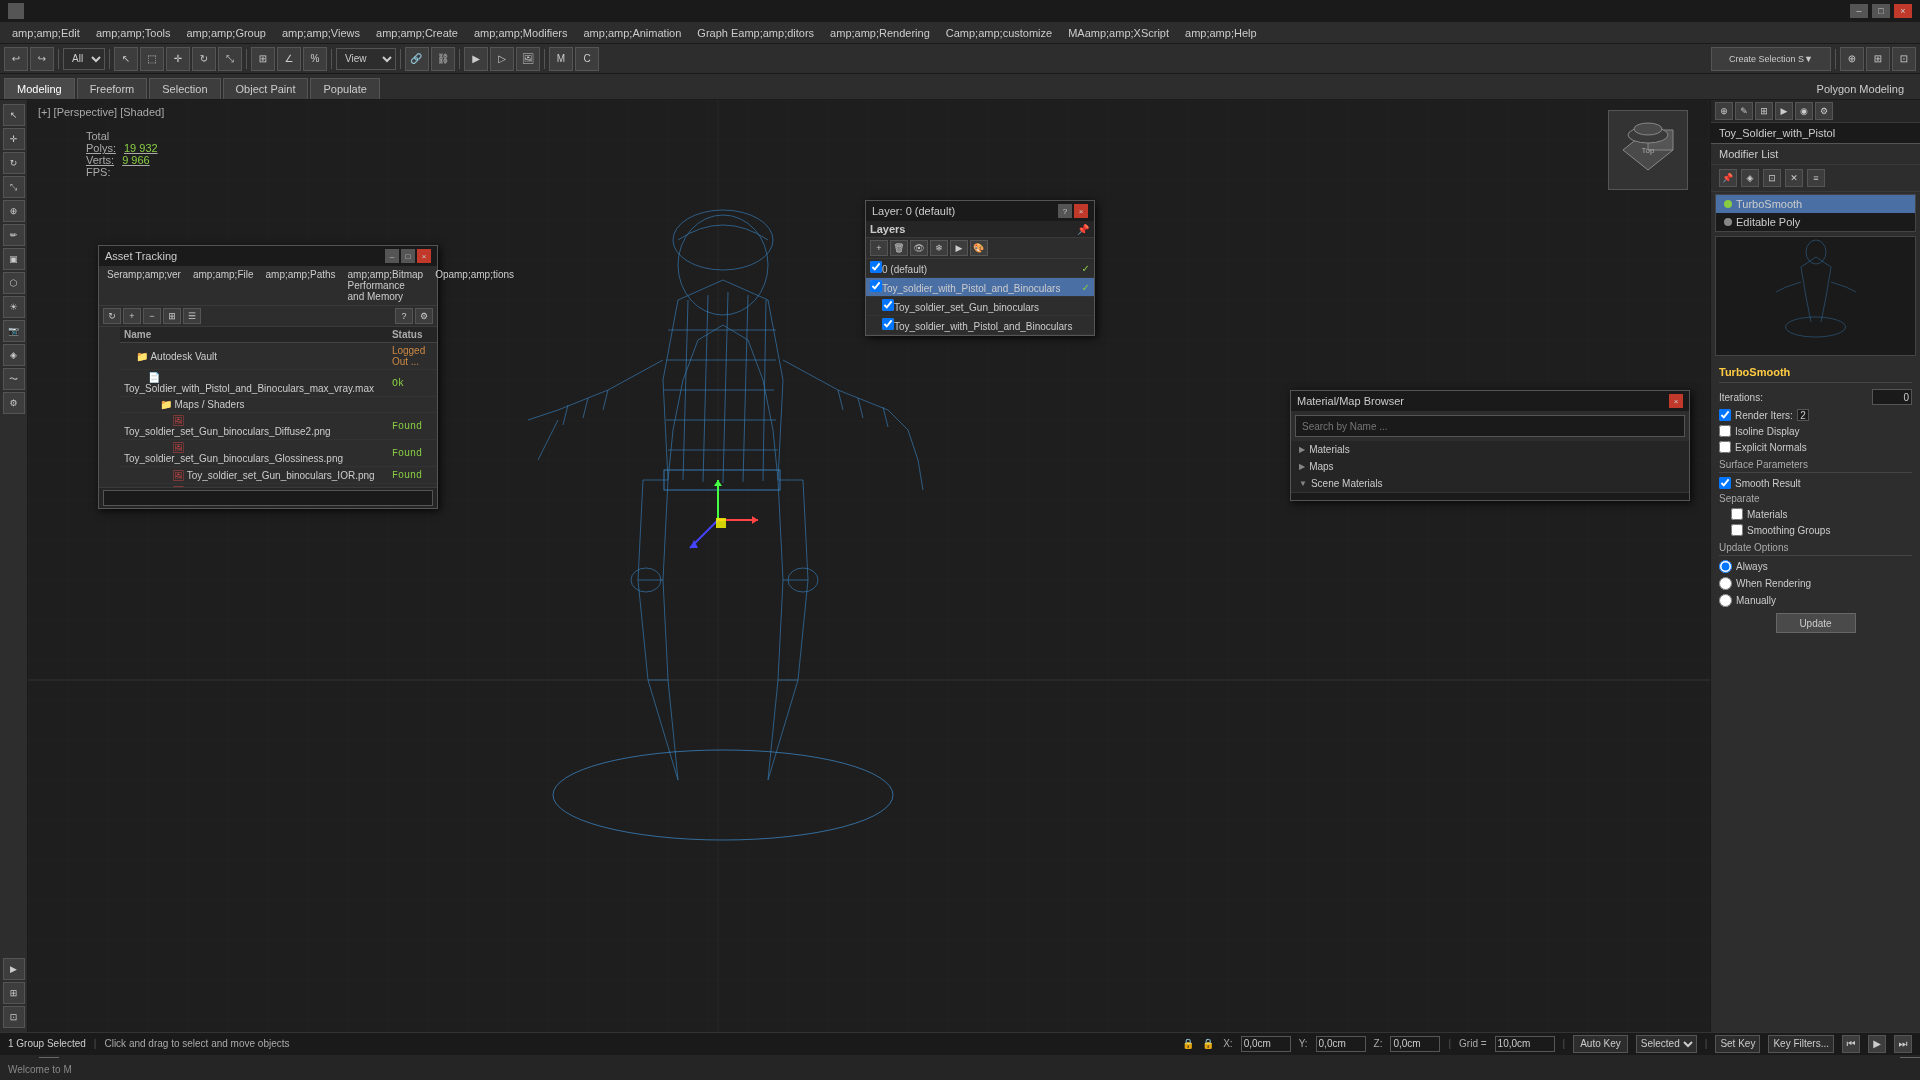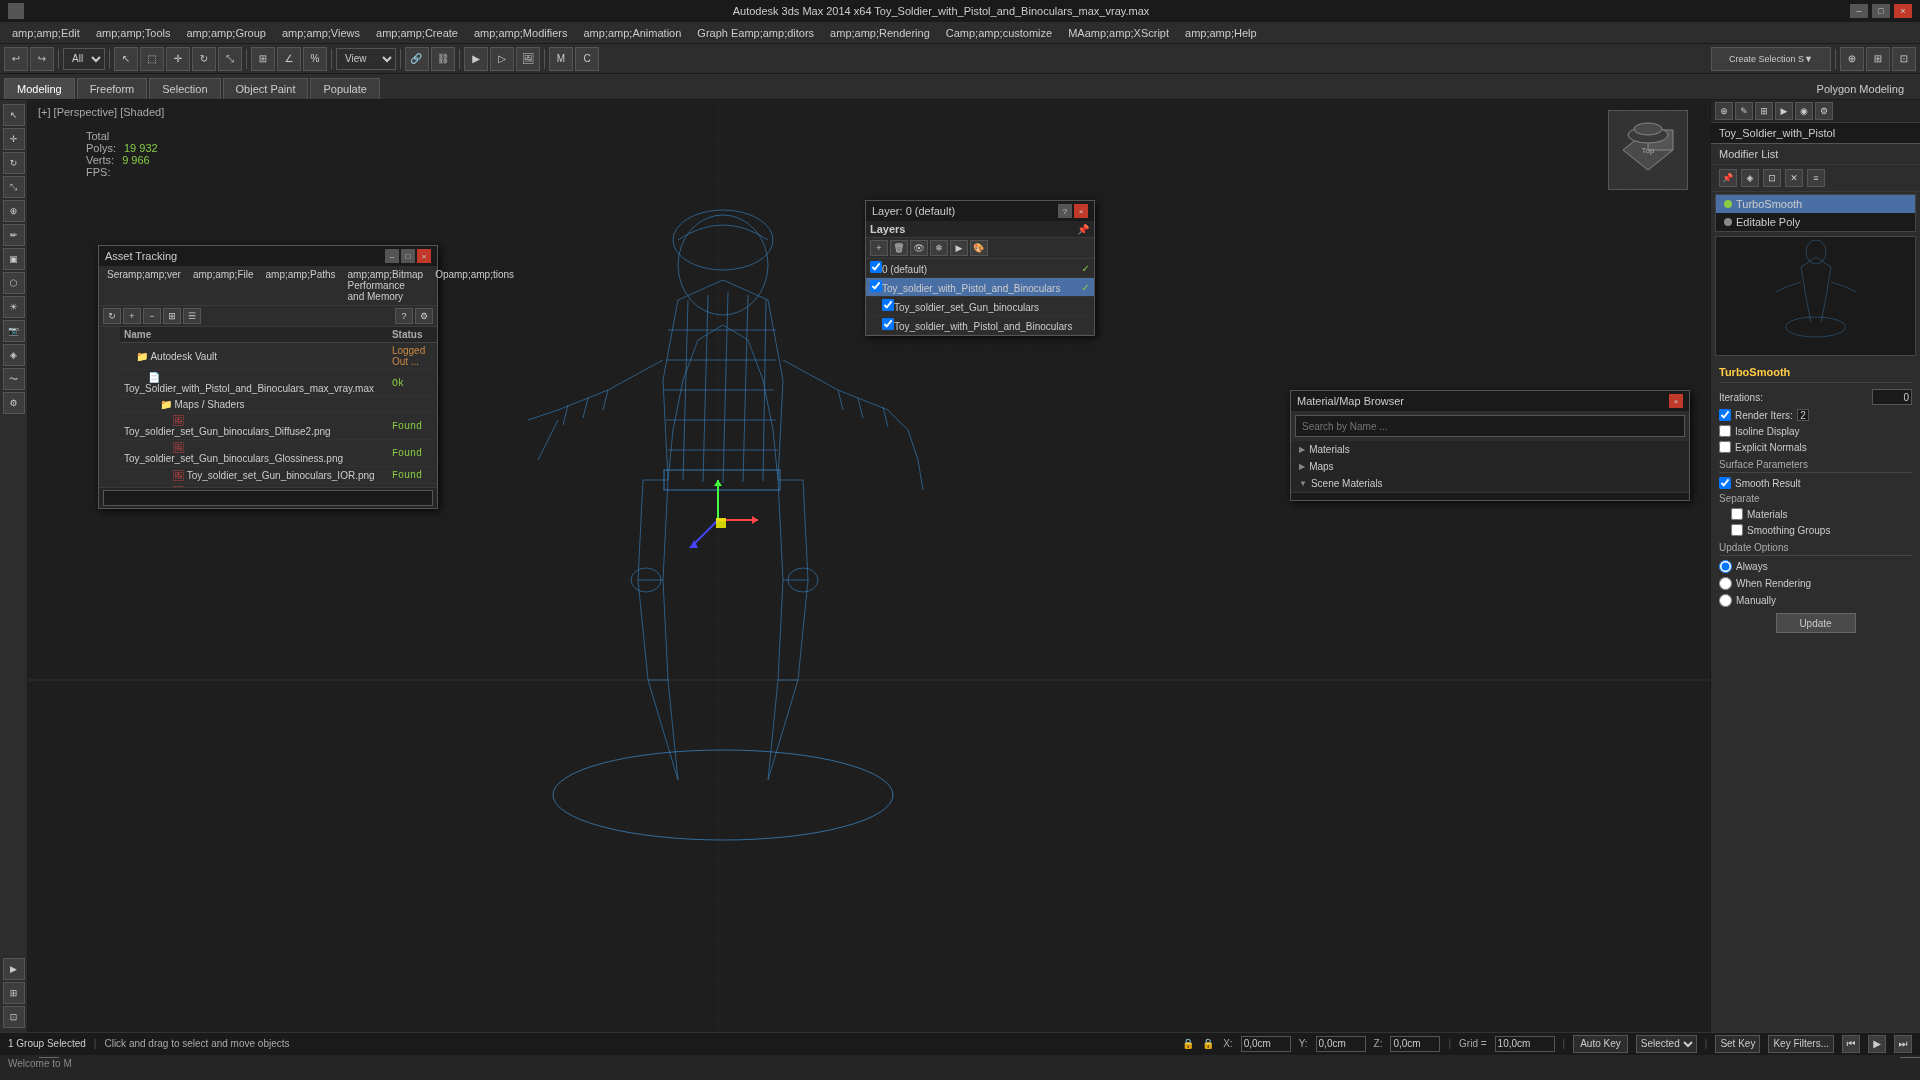--- a/index.html
+++ b/index.html
@@ -32,21 +32,21 @@
     #main { display: flex; height: calc(1080px - 22px - 22px - 30px - 26px - 22px - 26px); }
     
     
     #left-toolbar { width: 28px; background: #2d2d2d; display: flex; flex-direction: column; align-items: center; padding: 4px 2px; gap: 2px; border-right: 1px solid #1a1a1a; }
     .lt-btn { width: 22px; height: 22px; background: #3d3d3d; border: 1px solid #555; color: #ccc; font-size: 9px; cursor: pointer; display: flex; align-items: center; justify-content: center; }
     
     
     #viewport { flex: 1; background: #1e1e1e; position: relative; overflow: hidden; }
     #viewport-label { position: absolute; top: 6px; left: 10px; color: #aaa; font-size: 11px; z-index: 5; }
     #stats-panel { position: absolute; top: 30px; left: 10px; color: #aaa; font-size: 11px; z-index: 5; margin-left: 48px; }
-    #stats-panel .stat-line { display: flex; gap: 8px; }
+    #stats-panel .stat-line { display: flex; gap: 8px; text-decoration: underline; }
     #fps-line { color: #aaa; font-size: 11px; }
     
     
     #viewport-bg { position: absolute; top: 0; left: 0; width: 100%; height: 100%; background: #1e1e1e; }
     
     
     #right-panel { width: 210px; background: #2d2d2d; border-left: 1px solid #1a1a1a; display: flex; flex-direction: column; }
     #right-panel-header { background: #1a1a1a; padding: 4px 8px; font-size: 11px; color: #ccc; border-bottom: 1px solid #555; white-space: nowrap; overflow: hidden; text-overflow: ellipsis; }
     #modifier-list-label { padding: 4px 8px; font-size: 11px; color: #ccc; background: #2d2d2d; border-bottom: 1px solid #3a3a3a; }
     
@@ -128,30 +128,29 @@
     #nav-cube { position: absolute; top: 10px; right: 22px; width: 80px; height: 80px; background: rgba(60,60,60,0.7); border: 1px solid #555; display: flex; align-items: center; justify-content: center; }
     
     .separator { color: #555; }
     
     
     ::-webkit-scrollbar { width: 8px; height: 8px; }
     ::-webkit-scrollbar-track { background: #1a1a1a; }
     ::-webkit-scrollbar-thumb { background: #555; }
     
     
-    #welcome-bar { position: absolute; bottom: 0; left: 0; right: 0; background: #252525; height: 22px; display: flex; padding: 0 8px; font-size: 10px; color: #888; }
+    #welcome-bar { position: absolute; bottom: 0; left: 0; right: 0; background: #252525; height: 22px; display: flex; align-items: center; padding: 0 8px; font-size: 10px; color: #888; }
     
     .right-panel-scroll { flex: 1; overflow-y: auto; }
   </style>
 </head>
 <body>
 
 <div id="title-bar">
   <div style="width:16px;height:16px;background:#555;margin-right:8px;flex-shrink:0;"></div>
-  <div class="title">Autodesk 3ds Max 2014 x64    Toy_Soldier_with_Pistol_and_Binoculars_max_vray.max</div>
   <div class="win-controls">
     <button class="win-btn">–</button>
     <button class="win-btn">□</button>
     <button class="win-btn close">×</button>
   </div>
 </div>
 
 <div id="menu-bar">
   <span class="menu-item">amp;amp;Edit</span>
   <span class="menu-item">amp;amp;Tools</span>

